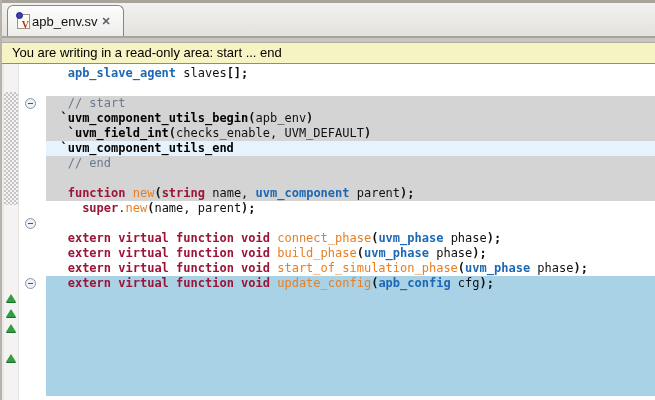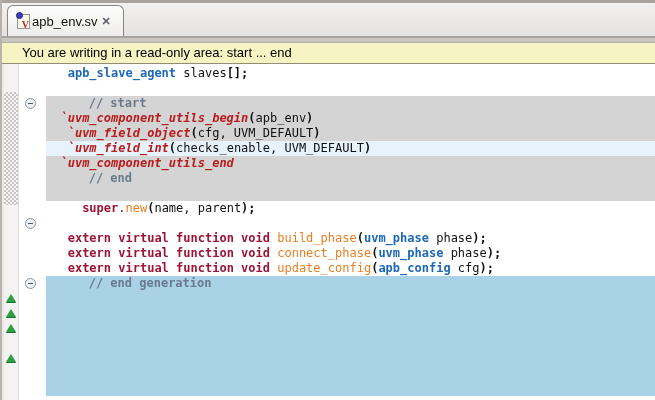--- a/index.html
+++ b/index.html
@@ -18,21 +18,21 @@
             border:1px solid #9a958c;box-sizing:border-box;}
   .fileicon::before{content:"";position:absolute;left:-2px;top:-3px;width:5px;height:5px;
             background:#3d3dbb;border-radius:50%;border:1px solid #22227a;}
   .fileicon::after{content:"V";position:absolute;right:0px;bottom:-2px;
             color:#c41f1f;font:bold 10px "Liberation Serif",serif;}
   .tab-close{color:#5f5f6a;font-size:11px;font-weight:bold;cursor:pointer;margin-left:2px;}
   .tabbar-line{height:2px;background:#a8a49d;}
   .tabbar-shelf{height:4px;background:#c9c6c1;border-bottom:1px solid #b2aea7;}
   
   .banner{height:20px;background:#f6f4c3;border-bottom:1px solid #8e8e78;
-          font-size:13px;color:#000;line-height:20px;padding-left:20px;}
+          font-size:13px;color:#000;line-height:20px;padding-left:10px;}
   
   .editor{position:relative;display:flex;height:336px;background:#fff;}
   .markerbar{width:17px;background:#f4f3f1;border-left:2px solid #eceae7;
              border-right:1px solid #e3e1de;position:relative;box-sizing:border-box;}
   .hatch{position:absolute;left:0;right:0;
          background-image:
            linear-gradient(45deg,#c6c6c6 25%,transparent 25%,transparent 75%,#c6c6c6 75%),
            linear-gradient(45deg,#c6c6c6 25%,transparent 25%,transparent 75%,#c6c6c6 75%);
          background-position:0 0,2px 2px;background-size:4px 4px;}
   .tri{position:absolute;left:2px;width:0;height:0;
@@ -47,22 +47,22 @@
   .region-readonly{background:#d4d4d4;}
   .region-current{background:#e6f2fc;}
   .region-selection{background:#a9d2e6;}
   .code-lines{position:relative;padding-top:2px;}
   .code-line{white-space:pre;height:15px;
              font:12px/15px "DejaVu Sans Mono",monospace;color:#111;}
   .tk-plain{color:#111;}
   .tk-punct{color:#111;font-weight:bold;}
   .tk-kw{color:#9c1536;font-weight:bold;}
   .tk-type{color:#1d68b5;font-weight:bold;}
-  .tk-macro{color:#b91c1c;font-weight:bold;font-style:italic;}
-  .tk-comment{color:#6a7a8e;font-weight:bold;margin-left:21px;}
+  .tk-macro{color:#000000;font-weight:bold;}
+  .tk-comment{color:#6a7a8e;font-weight:normal;}
   .tk-fn{color:#e87e22;}
 </style>
 </head>
 <body>
 
 <div class="app">
 
   <div class="tabbar">
     <div class="tab">
       <span class="fileicon"></span>
@@ -98,28 +98,28 @@
       </div>
     <div class="code">
       <div class="region region-readonly" style="top: 32px; height: 105px;"></div>
         <div class="region region-current" style="top: 77px; height: 15px;"></div>
         <div class="region region-selection" style="top: 212px; height: 120px;"></div>
         <div class="code-lines">
           <div class="code-line"><span class="tk-plain">   </span><span class="tk-type">apb_slave_agent</span><span class="tk-plain"> slaves</span><span class="tk-punct">[];</span></div>
           <div class="code-line"></div>
           <div class="code-line"><span class="tk-comment">   // start</span></div>
           <div class="code-line"><span class="tk-plain">  </span><span class="tk-macro">`uvm_component_utils_begin</span><span class="tk-punct">(</span><span class="tk-plain">apb_env</span><span class="tk-punct">)</span></div>
-          <div class="code-line"><span class="tk-plain">   </span><span class="tk-macro">`uvm_field_object</span><span class="tk-punct">(</span><span class="tk-plain">cfg, UVM_DEFAULT</span><span class="tk-punct">)</span></div>
           <div class="code-line"><span class="tk-plain">   </span><span class="tk-macro">`uvm_field_int</span><span class="tk-punct">(</span><span class="tk-plain">checks_enable, UVM_DEFAULT</span><span class="tk-punct">)</span></div>
           <div class="code-line"><span class="tk-plain">  </span><span class="tk-macro">`uvm_component_utils_end</span></div>
           <div class="code-line"><span class="tk-comment">   // end</span></div>
           <div class="code-line"></div>
+          <div class="code-line"><span class="tk-plain">   </span><span class="tk-kw">function</span><span class="tk-plain"> </span><span class="tk-fn">new</span><span class="tk-punct">(</span><span class="tk-kw">string</span><span class="tk-plain"> name, </span><span class="tk-type">uvm_component</span><span class="tk-plain"> parent</span><span class="tk-punct">);</span></div>
           <div class="code-line"><span class="tk-plain">     </span><span class="tk-kw">super</span><span class="tk-plain">.</span><span class="tk-fn">new</span><span class="tk-punct">(</span><span class="tk-plain">name, parent</span><span class="tk-punct">);</span></div>
           <div class="code-line"></div>
+          <div class="code-line"><span class="tk-plain">   </span><span class="tk-kw">extern virtual function void</span><span class="tk-plain"> </span><span class="tk-fn">connect_phase</span><span class="tk-punct">(</span><span class="tk-type">uvm_phase</span><span class="tk-plain"> phase</span><span class="tk-punct">);</span></div>
           <div class="code-line"><span class="tk-plain">   </span><span class="tk-kw">extern virtual function void</span><span class="tk-plain"> </span><span class="tk-fn">build_phase</span><span class="tk-punct">(</span><span class="tk-type">uvm_phase</span><span class="tk-plain"> phase</span><span class="tk-punct">);</span></div>
-          <div class="code-line"><span class="tk-plain">   </span><span class="tk-kw">extern virtual function void</span><span class="tk-plain"> </span><span class="tk-fn">connect_phase</span><span class="tk-punct">(</span><span class="tk-type">uvm_phase</span><span class="tk-plain"> phase</span><span class="tk-punct">);</span></div>
+          <div class="code-line"><span class="tk-plain">   </span><span class="tk-kw">extern virtual function void</span><span class="tk-plain"> </span><span class="tk-fn">start_of_simulation_phase</span><span class="tk-punct">(</span><span class="tk-type">uvm_phase</span><span class="tk-plain"> phase</span><span class="tk-punct">);</span></div>
           <div class="code-line"><span class="tk-plain">   </span><span class="tk-kw">extern virtual function void</span><span class="tk-plain"> </span><span class="tk-fn">update_config</span><span class="tk-punct">(</span><span class="tk-type">apb_config</span><span class="tk-plain"> cfg</span><span class="tk-punct">);</span></div>
-          <div class="code-line"><span class="tk-comment">   // end generation</span></div>
         </div>
     </div>
   </div>
 
 </div>
 
 </body></html>

